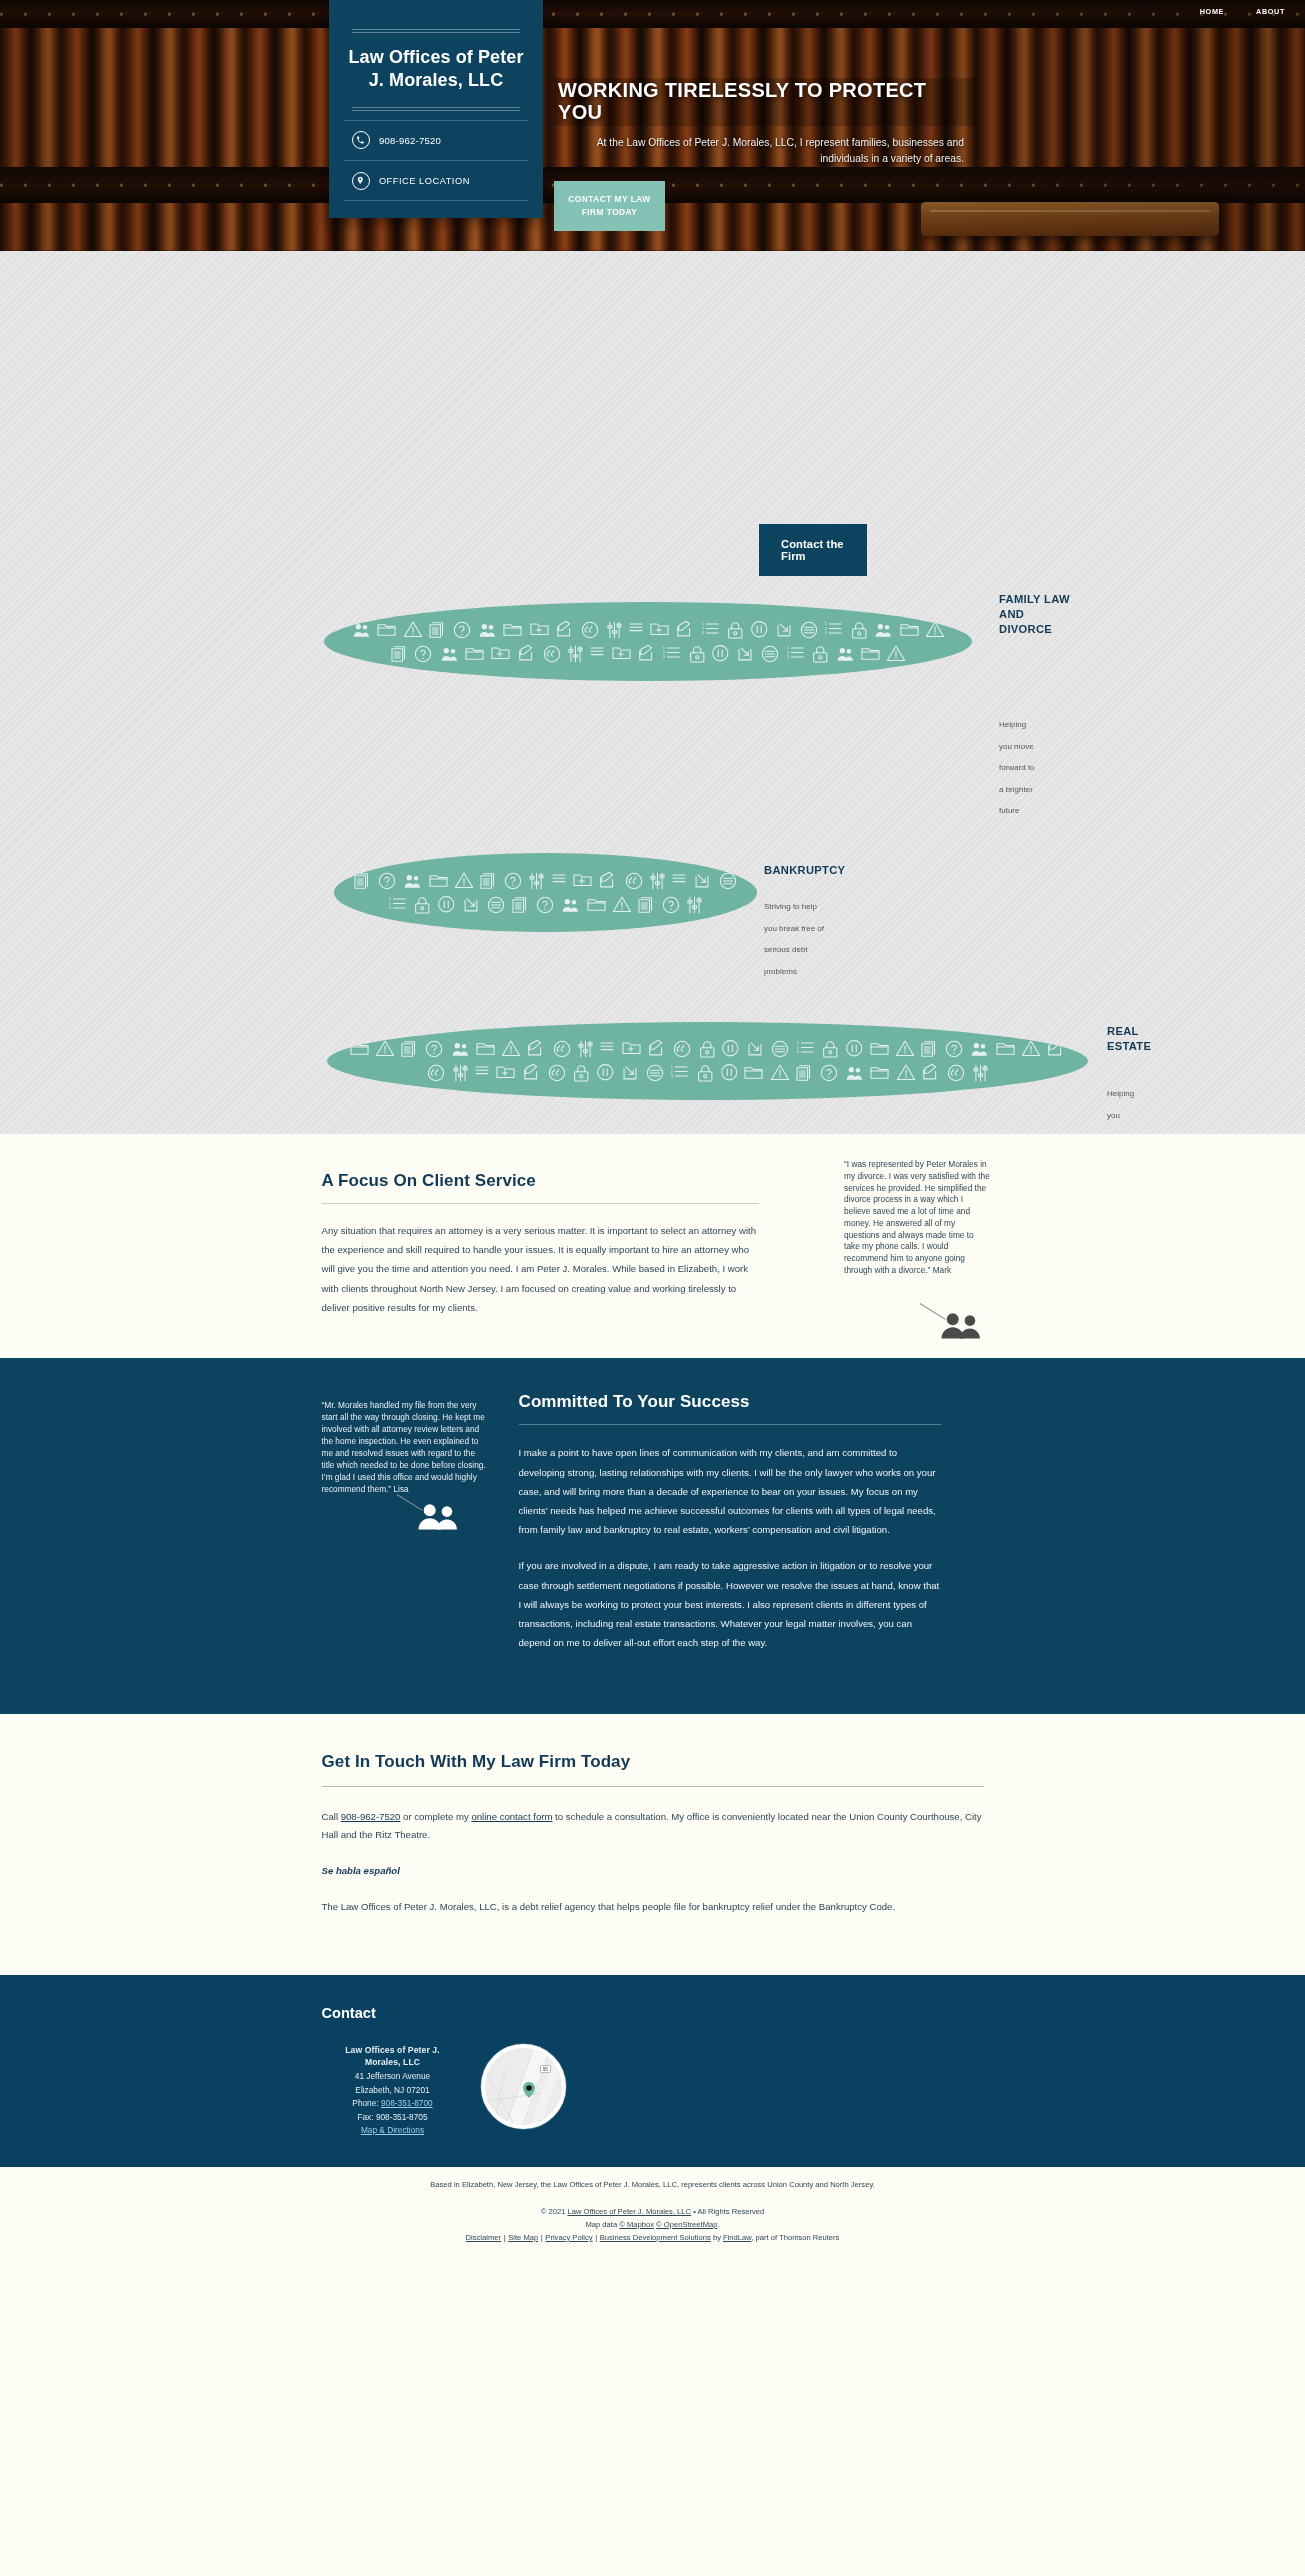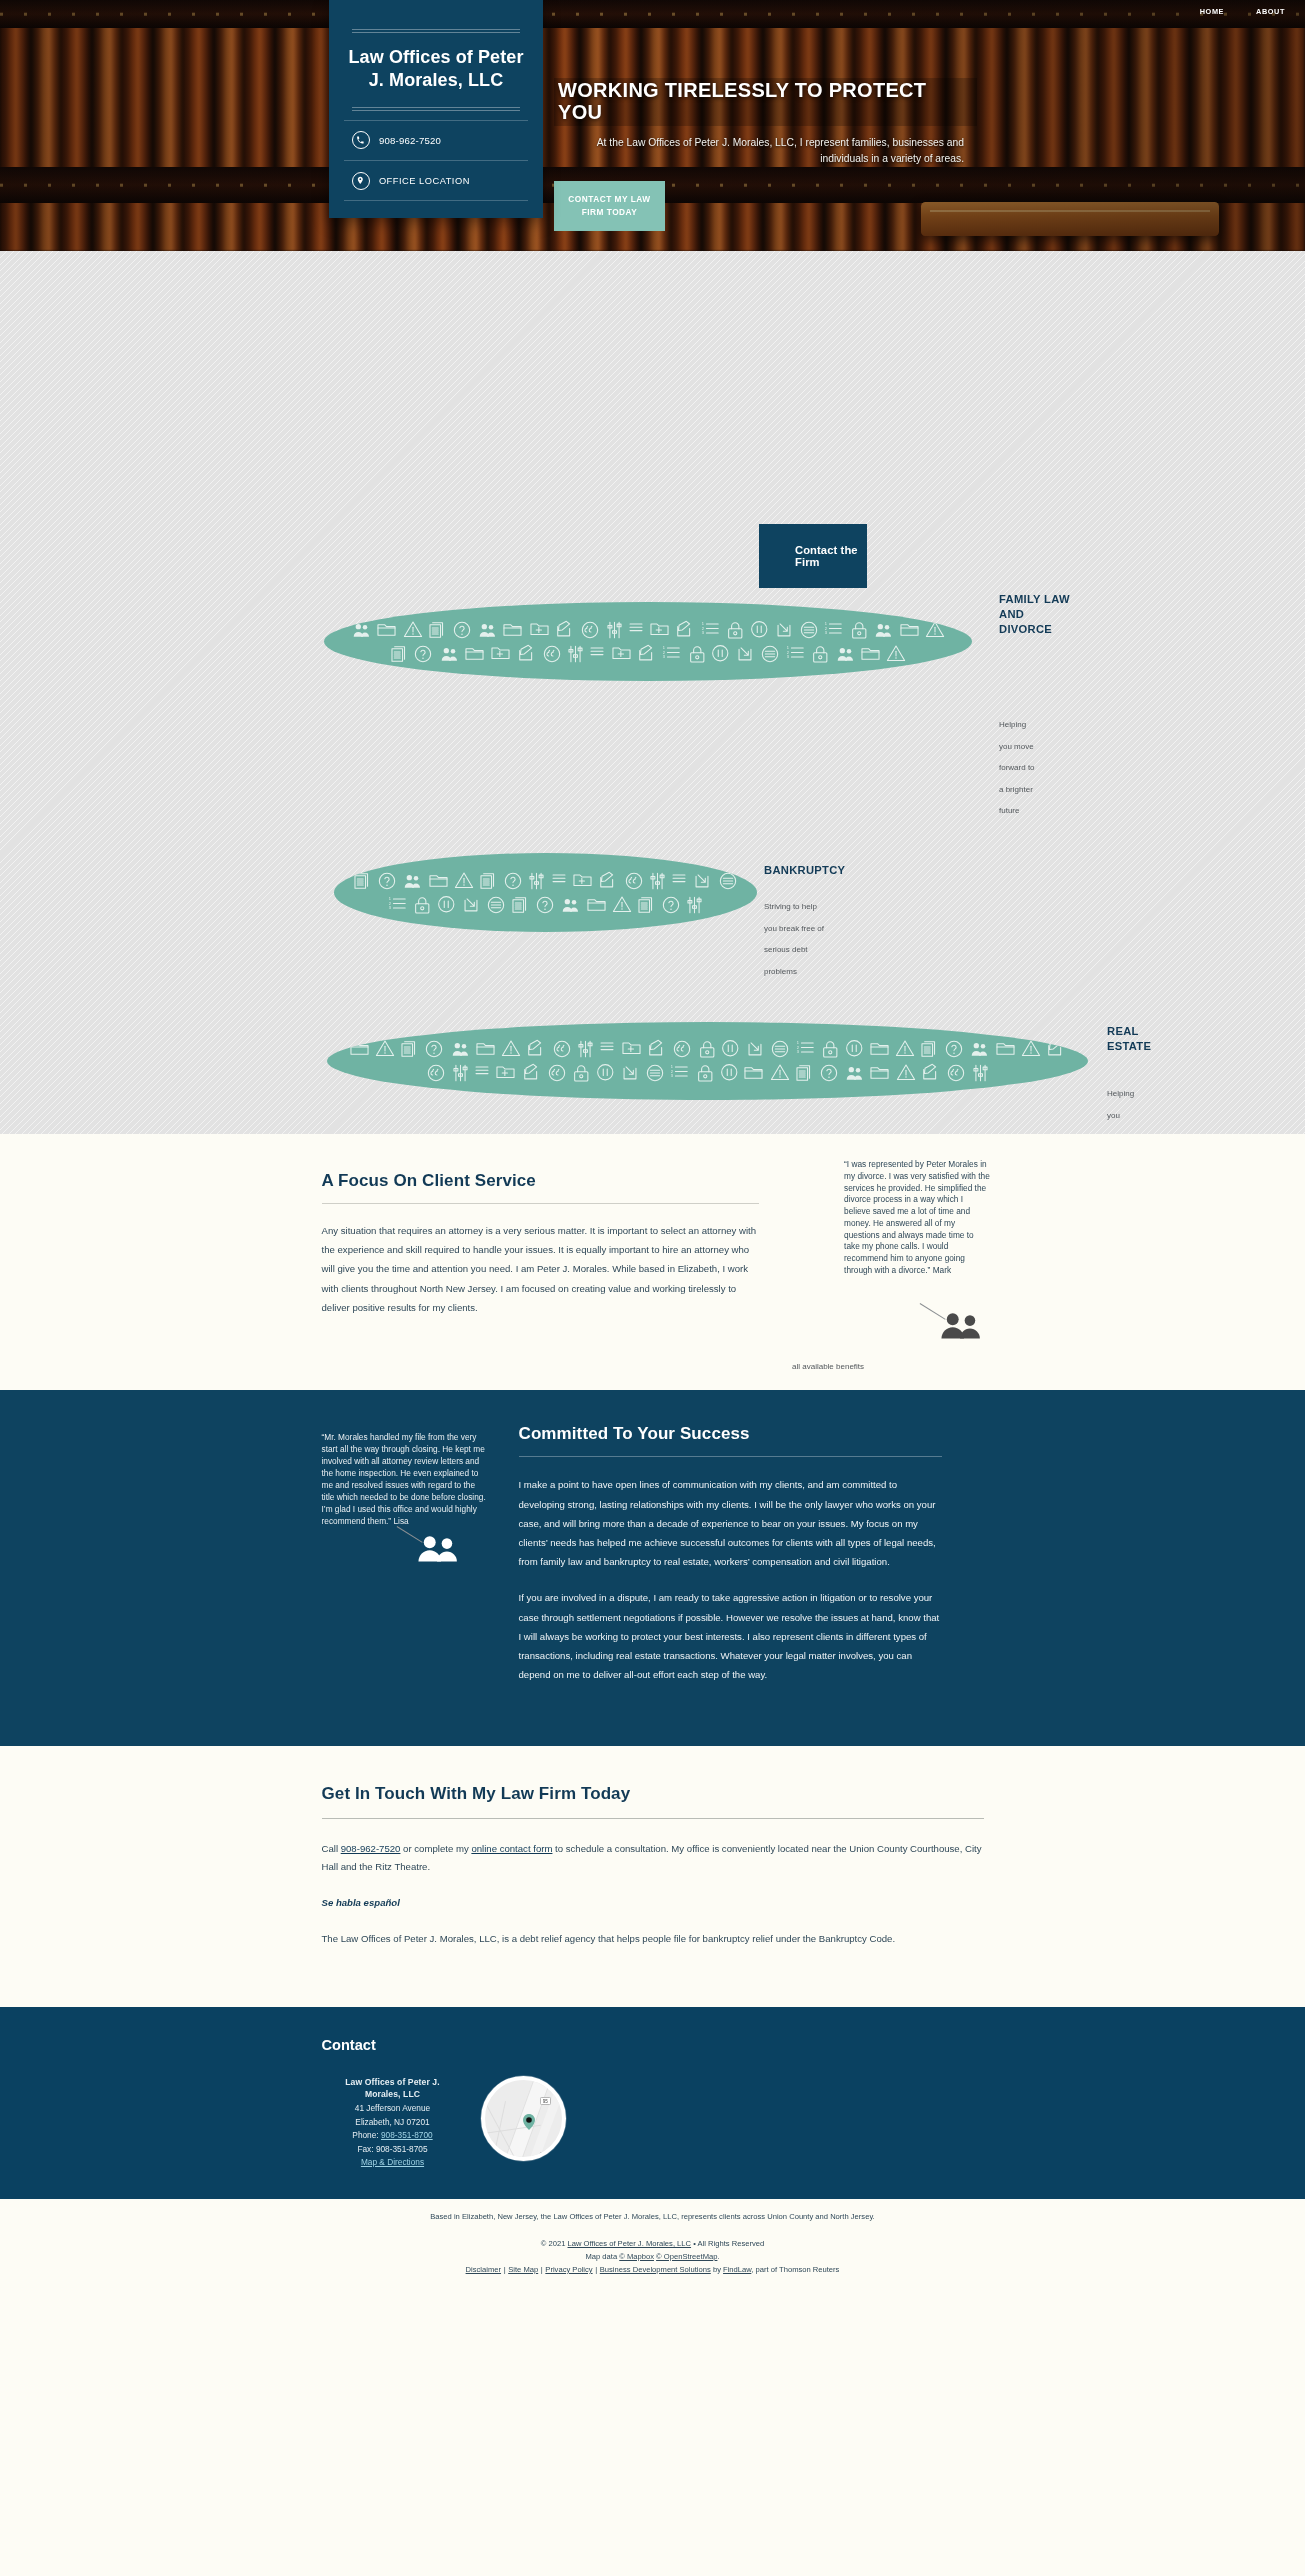--- a/index.html
+++ b/index.html
@@ -138,23 +138,23 @@
   .practice {
     position: relative; background: #e2e2e2;
     padding: 0 0 30px;
     background-image: repeating-linear-gradient(135deg,
       rgba(255,255,255,.55) 0px, rgba(255,255,255,.55) 0.7px,
       rgba(0,0,0,0) 0.7px, rgba(0,0,0,0) 4.6px);
     height: 883px;
   }
   .contact-firm-btn {
     position: absolute; left: 759px; top: 273px;
-    width: 108px; height: 64px;
+    width: 108px; height: 52px;
     background: #0e4360; color: #fff;
-    display: flex; align-items: center; padding-left: 36px;
+    display: flex; align-items: center; padding-left: 22px;
     font-size: 11.2px; font-weight: 700; letter-spacing: 0.1px;
     text-decoration: none;
     font-family: "Liberation Sans Narrow", "Liberation Sans", sans-serif;
   }
   .pa { position: absolute; }
   .pa .ellipse {
     position: absolute;
     background: #6fb3a3;
     border-radius: 50%;
     overflow: hidden;
@@ -206,21 +206,21 @@
     position: absolute; right: 4px; width: 46px; height: 29px;
   }
   .quote-people .tail {
     position: absolute; left: -20px; top: -9.3px;
     width: 30px; height: 0.7px; background: #8b8f92;
     transform: rotate(32deg); transform-origin: left center;
   }
 
   
   .committed {
-    background: #0e4360; padding: 34px 0 45px; position: relative; margin-top: 32px;
+    background: #0e4360; padding: 34px 0 45px; position: relative;
   }
   .committed .wrap { width: 662px; }
   .committed .grid { display: flex; gap: 32px; }
   .committed .left { width: 165px; position: relative; padding-top: 6.6px; }
   .committed .left .qt {
     color: #e9eff2; font-size: 8.3px; line-height: 1.46;
     font-family: "Liberation Sans", sans-serif;
   }
   .committed .right { width: 423px; }
   .committed h2 {

